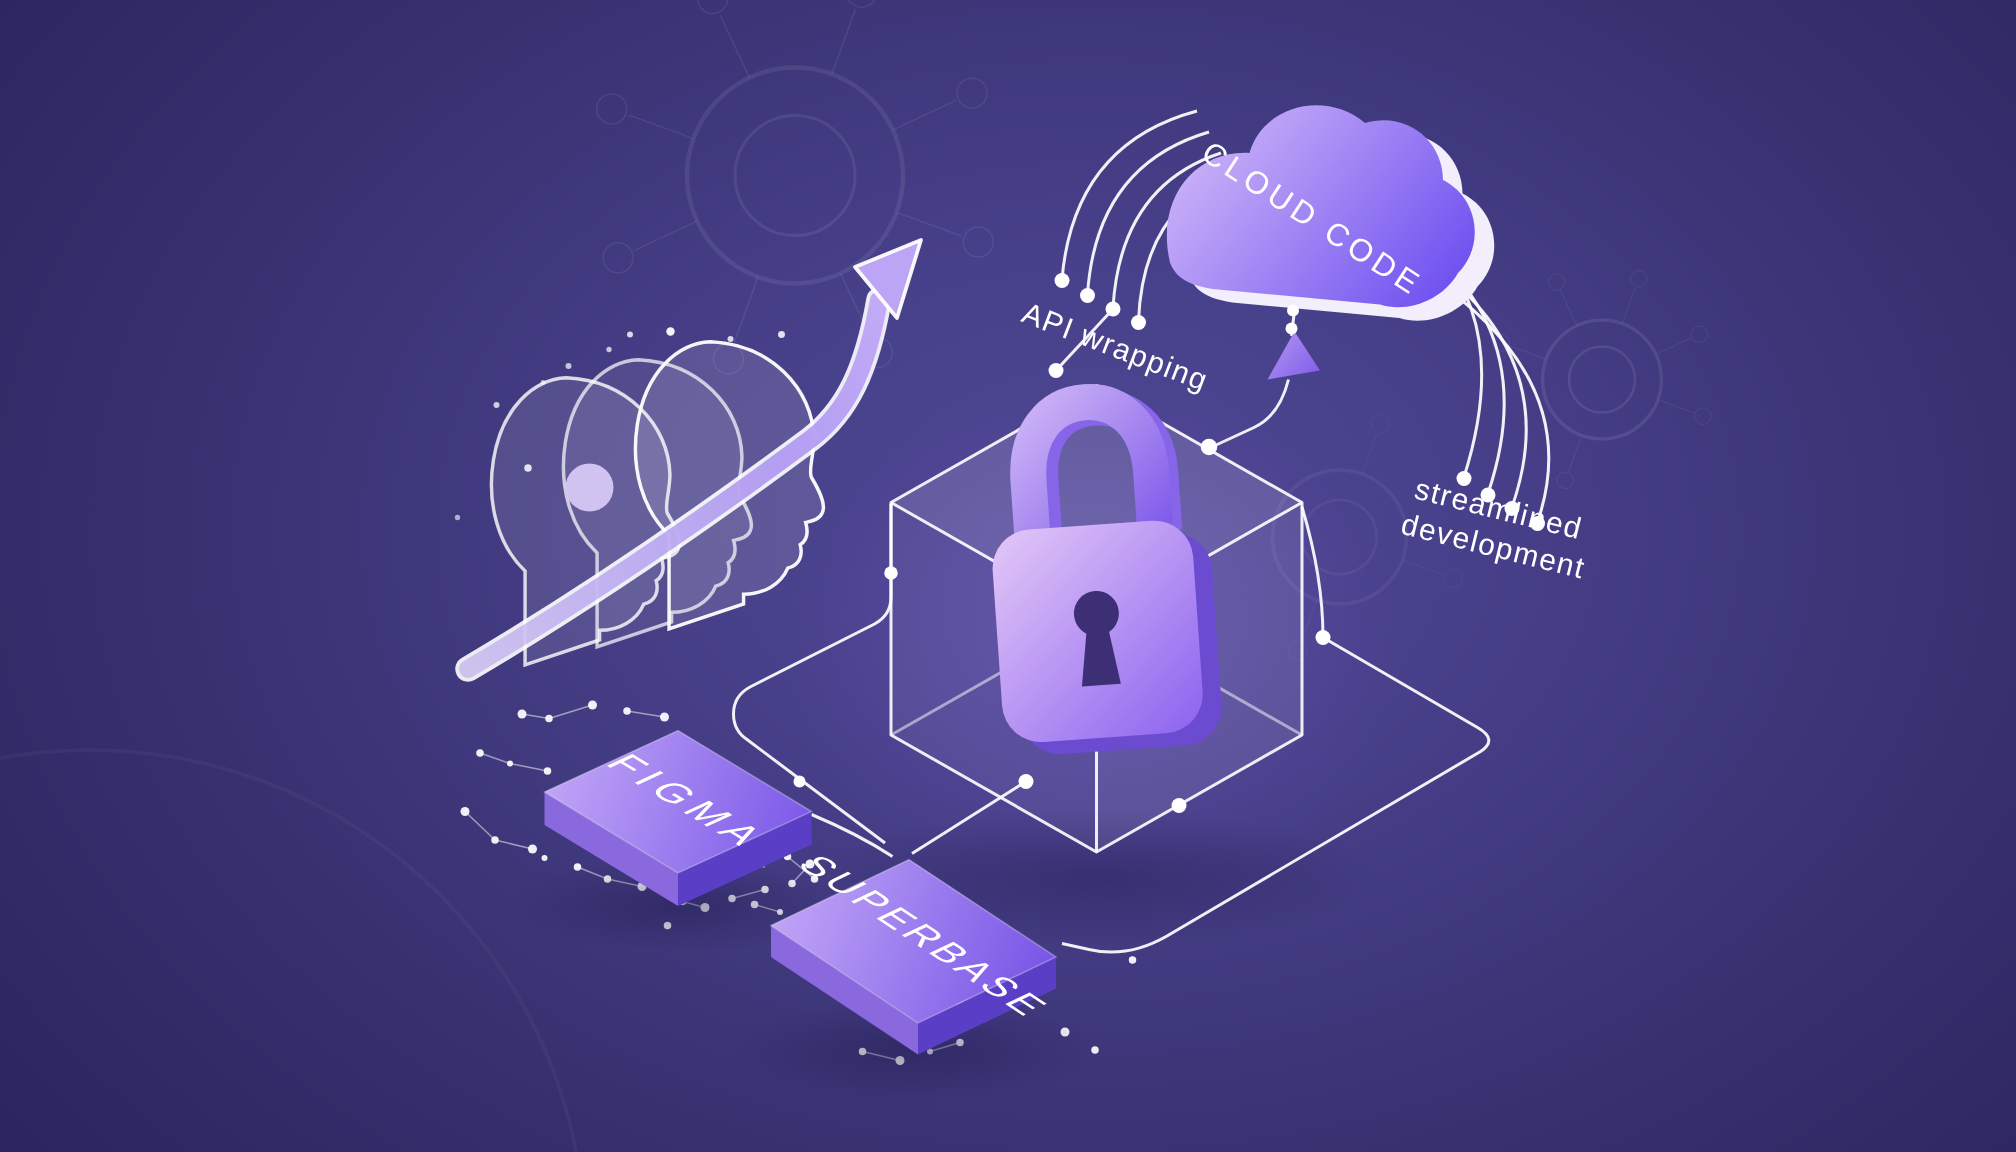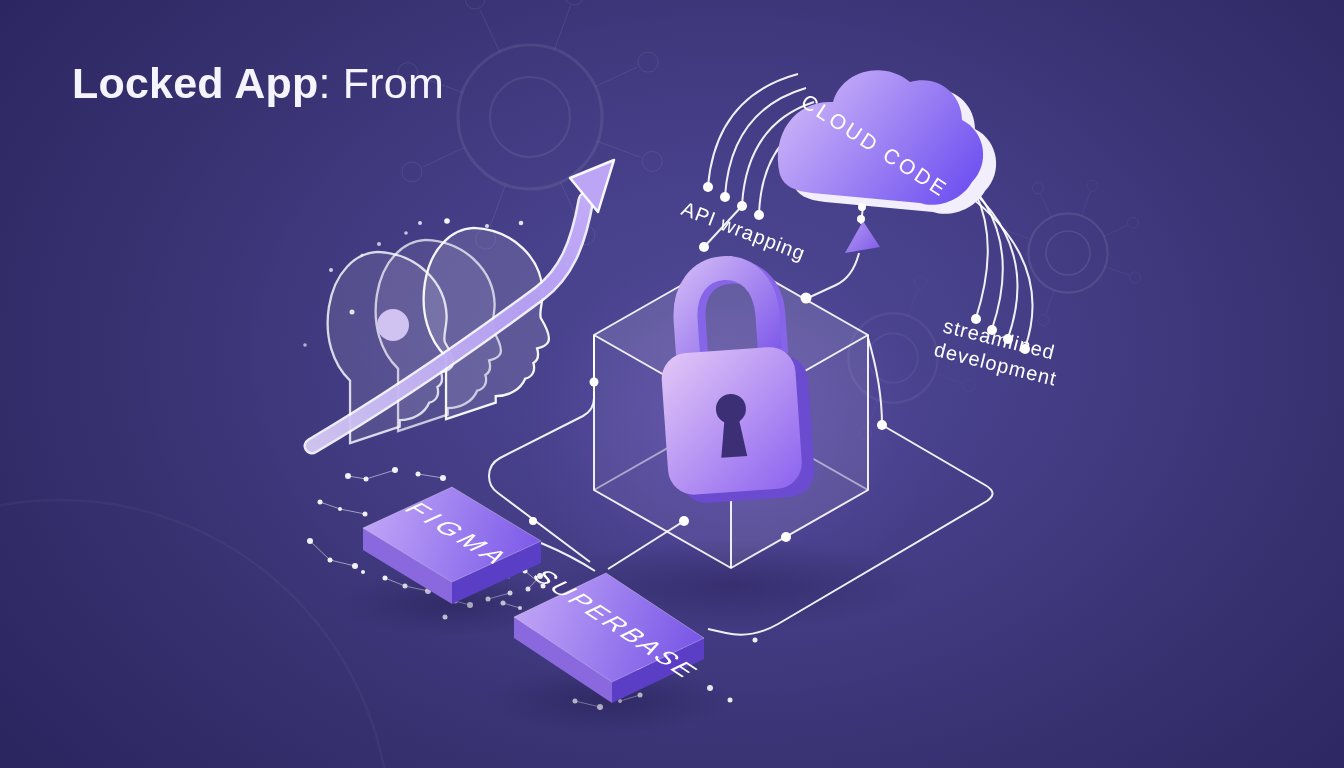--- a/index.html
+++ b/index.html
@@ -312,18 +312,15 @@
   </g>
 
   <text x="680" y="214" transform="rotate(21 680 214)" font-size="20" letter-spacing="1" fill="#f3f0fc">API wrapping</text>
   <g transform="rotate(14 942 332)" fill="#f3f0fc">
     <text x="942" y="332" font-size="20" letter-spacing="1">streamlined</text>
     <text x="939" y="357" font-size="20" letter-spacing="1">development</text>
   </g>
 </svg>
 
 <div class="title-block">
-  <div class="t2">
-    <span class="bold">Locked App</span><span class="rest">: From</span>
-  </div>
 </div>
 
 </div>
 
 </body></html>

